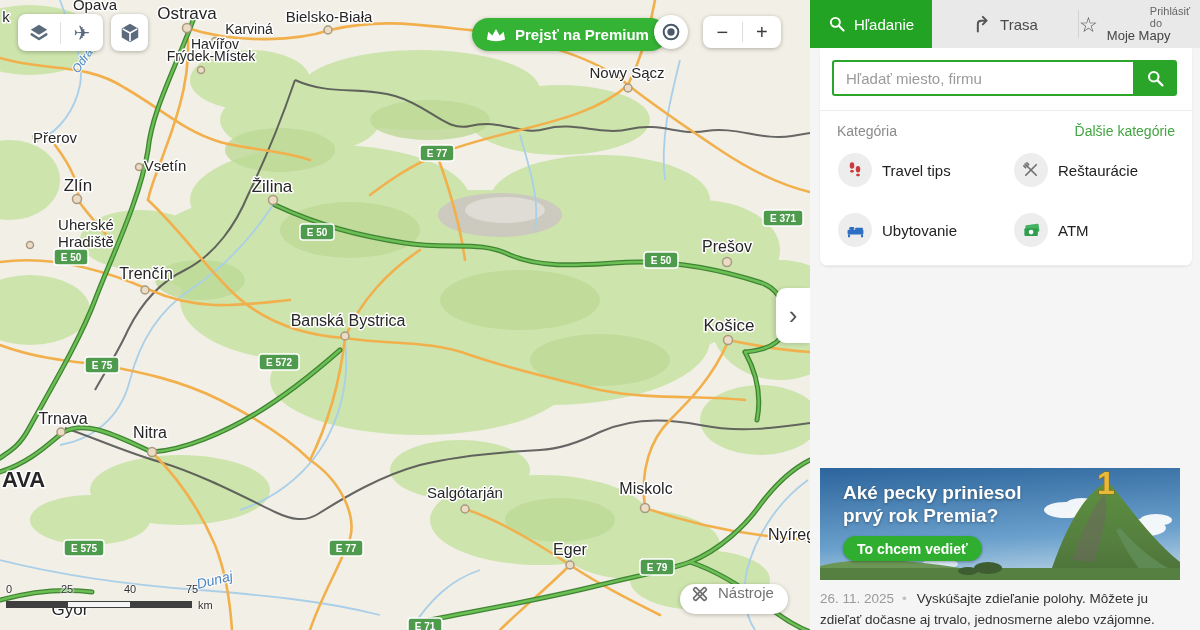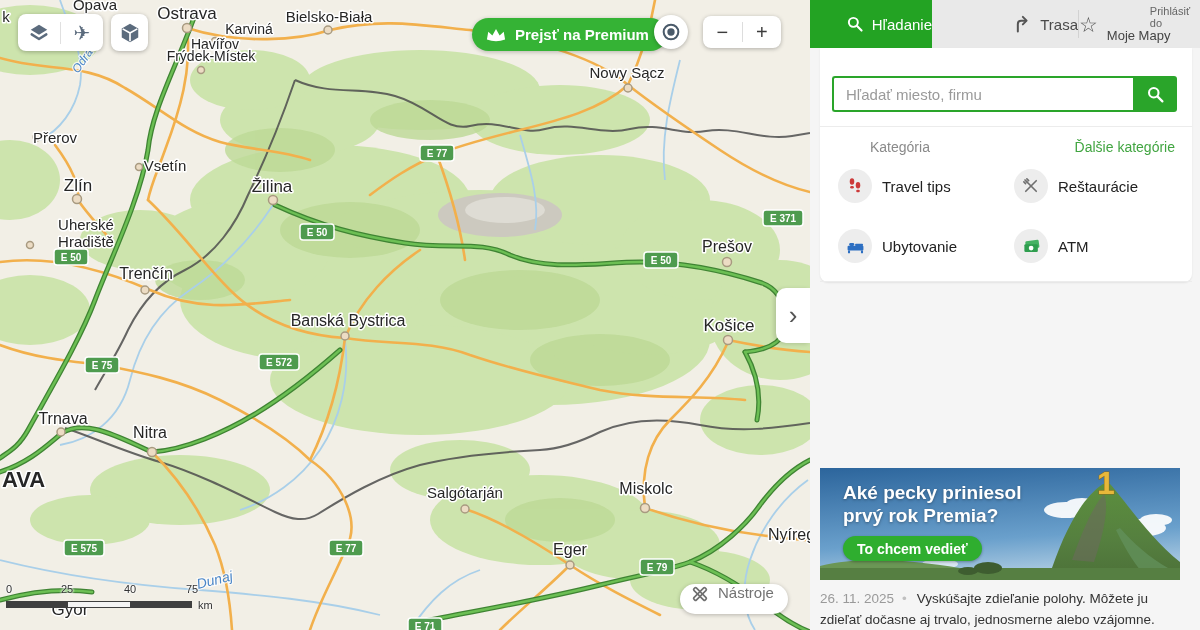--- a/index.html
+++ b/index.html
@@ -47,41 +47,41 @@
   .scale-bar .seg { flex:1; }
   .seg.dark { background:#3f3f3f; } .seg.light { background:#f4f4f4; }
   .scale-km { position:absolute; left:192px; top:16px; font-size:11px; color:#333; text-shadow:0 0 3px #fff,0 0 3px #fff; }
   .copyright { position:absolute; left:6px; top:644px; font-size:10px; color:#9a9a9a;
                text-shadow:0 0 2px #fff,0 0 2px #fff; white-space:nowrap; }
   .copyright .cr-link { color:#7fa98c; cursor:pointer; }
 
   
   .sidebar { position:absolute; left:810px; top:0; width:390px; height:630px; background:#f5f5f5; }
   .tabbar { position:absolute; left:0; top:0; width:390px; height:48px; background:#e9e9e9; display:flex; align-items:stretch; }
-  .tab { display:flex; align-items:center; justify-content:flex-end; gap:8px; cursor:pointer; color:#4a4a4a; font-size:15px; }
+  .tab { display:flex; align-items:center; justify-content:center; gap:8px; cursor:pointer; color:#4a4a4a; font-size:15px; }
   .tab-search { width:122px; background:#23a323; color:#fff; }
   .tab-route { width:146px; }
   .tabbar .vsep { width:1px; background:#d2d2d2; margin:10px 0; }
   .tab-account { flex:1; gap:9px; }
   .tab-account .acc-lines { display:flex; flex-direction:column; line-height:1.1; }
   .acc-small { font-size:11px; color:#666;padding-left:43px; }
   .acc-big { font-size:13px; color:#444; }
   .star-glyph { font-size:21px; color:#555; line-height:1; }
 
   .panel { position:absolute; left:10px; top:48px; width:372px; background:#fff; border-radius:0 0 8px 8px;
            box-shadow:0 1px 2px rgba(0,0,0,.08); }
-  .search-row { display:flex; padding:28px 15px 14px 12px; }
+  .search-row { display:flex; padding:12px 15px 14px 12px; }
   .search-input { flex:1; height:36px; border:2px solid #2aa52a; border-right:none; border-radius:3px 0 0 3px;
                   padding:0 12px; font-size:15px; color:#333; outline:none; font-family:"Liberation Sans",sans-serif; }
   .search-input::placeholder { color:#9a9a9a; }
   .search-go { width:44px; height:36px; background:#2aa52a; border:none; border-radius:0 3px 3px 0;
                display:flex; align-items:center; justify-content:center; cursor:pointer; }
   .hline { height:1px; background:#ececec; margin:0 0; }
   .cat-head { display:flex; justify-content:space-between; align-items:center; padding:12px 17px 4px 17px; }
-  .cat-title { color:#8a8a8a; font-size:14px;margin-left:33px; }
+  .cat-title { color:#8a8a8a; font-size:14px; }
   .cat-more { color:#41a541; font-size:14px; cursor:pointer; }
   .cat-grid { display:grid; grid-template-columns:1fr 1fr; padding:6px 10px 14px 10px; row-gap:18px; }
   .cat-item { display:flex; align-items:center; gap:10px; padding:4px 8px; border-radius:20px; cursor:pointer; }
   .cat-icon { width:34px; height:34px; border-radius:50%; background:#ededed; display:flex; align-items:center; justify-content:center; }
   .cat-label { font-size:15px; color:#222; }
   .signin { padding:14px 28px 20px 28px; text-align:center; font-size:15px; color:#333; line-height:20px; }
   .signin .link { color:#41a541; cursor:pointer; }
 
   .banner { position:absolute; left:10px; top:468px; width:360px; height:112px; overflow:hidden; cursor:pointer; }
   .banner svg { position:absolute; left:0; top:0; }

